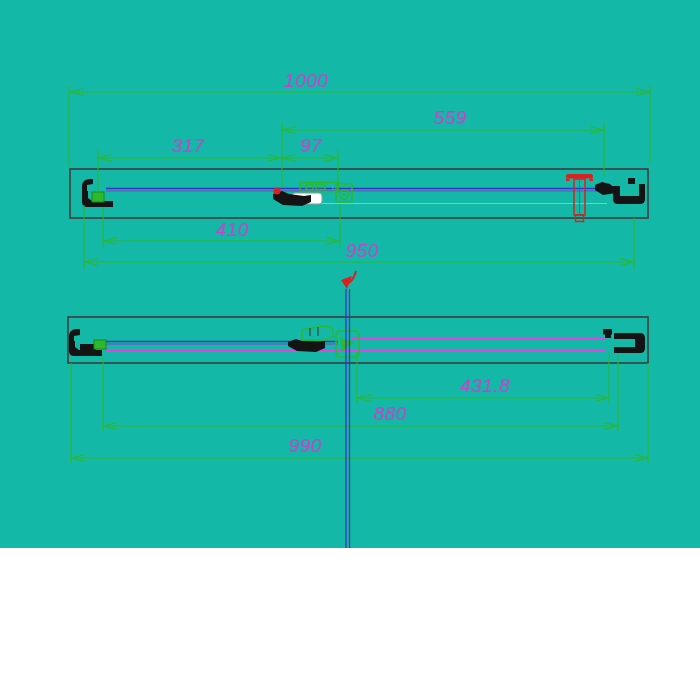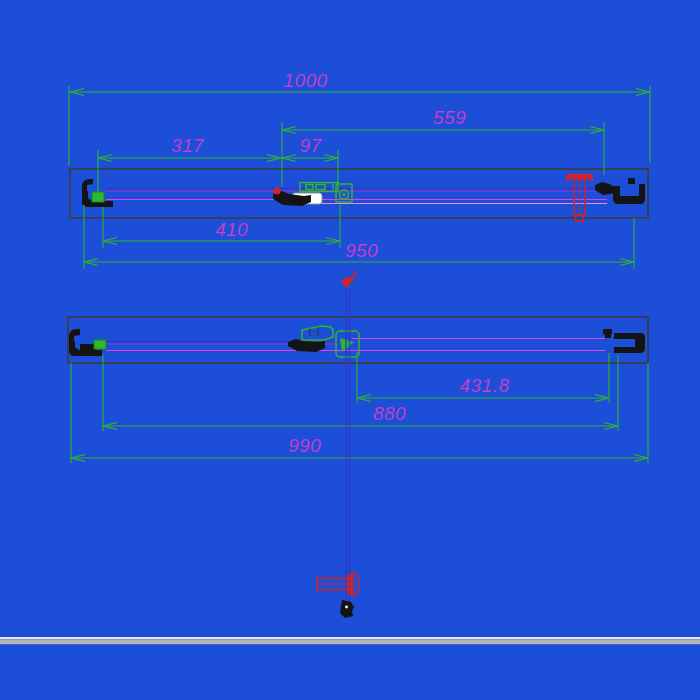--- a/index.html
+++ b/index.html
@@ -1,17 +1,17 @@
 <!DOCTYPE html>
 <html><head>
 <meta charset="utf-8">
 <style>
   html,body{margin:0;padding:0;background:#ffffff;}
   .canvas{
-    position:relative;width:700px;height:700px;background:#1d4ed8;overflow:hidden;
+    position:relative;width:700px;height:548px;background:#14b8a6;overflow:hidden;
     font-family:"Liberation Sans", sans-serif;
   }
   svg{position:absolute;left:0;top:0;}
   .frame{fill:none;stroke:#3c3c3c;stroke-width:1.6;}
   .dim{stroke:#2db82d;stroke-width:1.15;fill:none;}
   .ext{stroke:#2db82d;stroke-width:1.05;fill:none;}
   .dimtext{
     fill:#cc3ecc;font-style:italic;font-size:19px;letter-spacing:.5px;
     text-anchor:middle;font-family:"Liberation Sans", sans-serif;
   }

